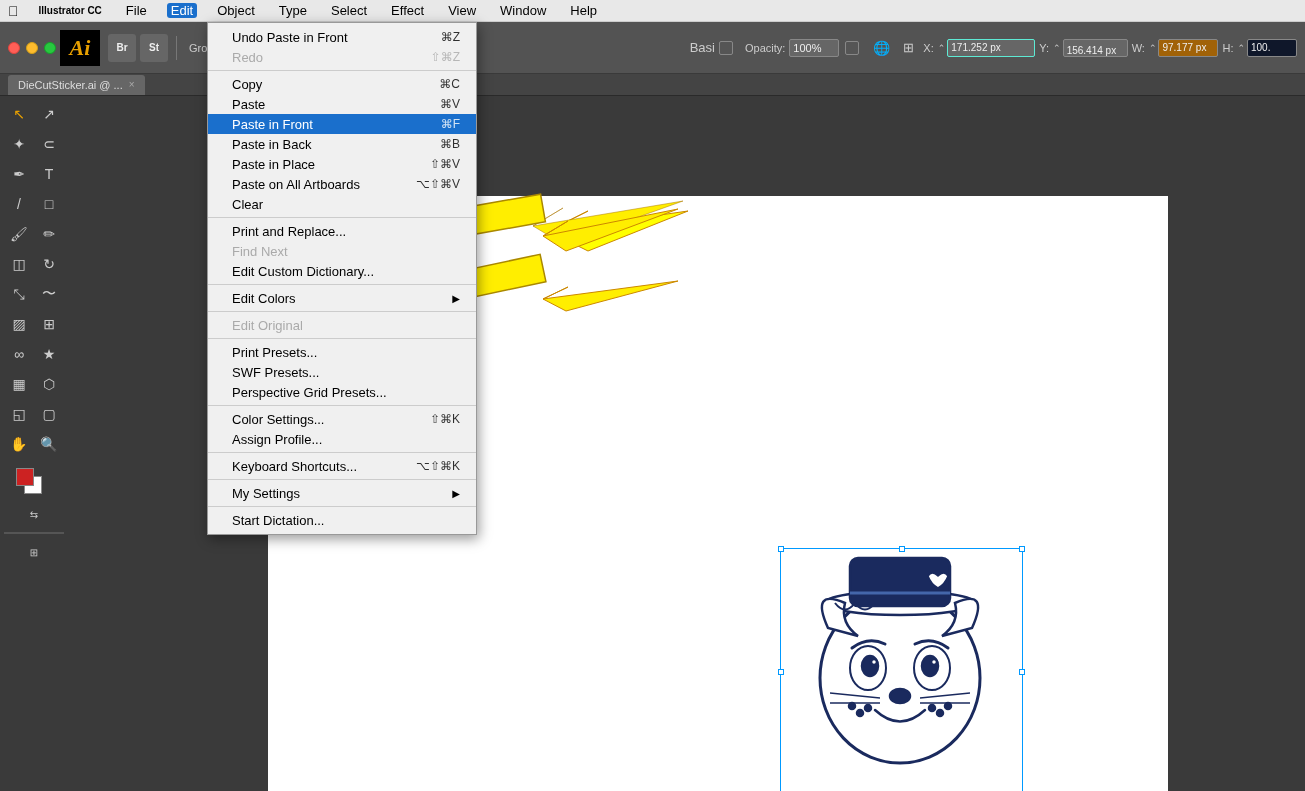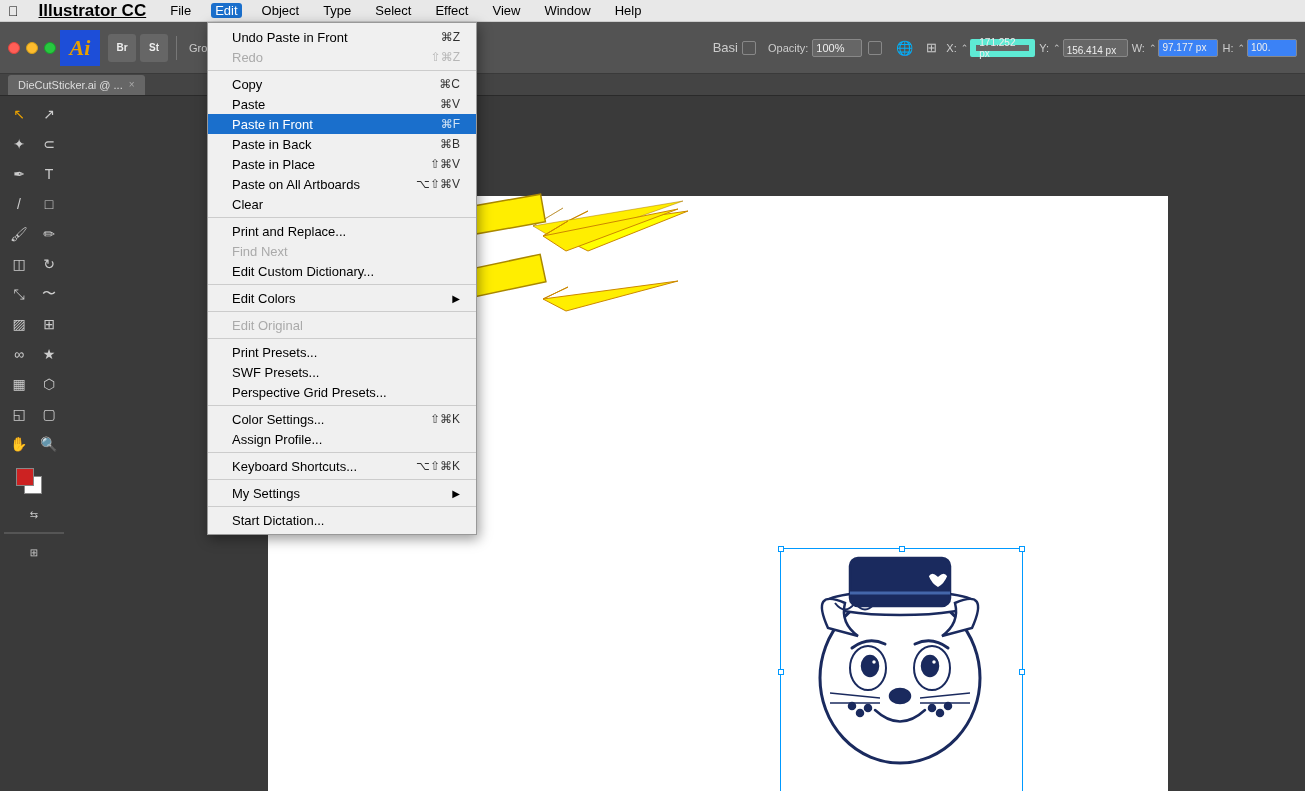--- a/index.html
+++ b/index.html
@@ -36,22 +36,21 @@
       background: #1a6fcc;
       color: #fff;
       border-radius: 3px;
     }
     .apple-logo {
       font-size: 14px;
       color: #000;
     }
     .app-name {
       font-weight: 600;
-      font-size: 17px;
-      text-decoration: underline;
+      font-size: 10px;
     }
 
     
     .traffic-lights {
       display: flex;
       gap: 6px;
       align-items: center;
     }
     .traffic-light {
       width: 12px;
@@ -194,21 +193,21 @@
       color: inherit;
     }
     .menu-item-text {
       flex: 1;
     }
 
     
     .ai-logo {
       width: 40px;
       height: 36px;
-      background: #1d4ed8;
+      background: #000000;
       display: flex;
       align-items: center;
       justify-content: center;
       font-size: 22px;
       font-weight: bold;
       color: #e8a000;
       font-family: Georgia, serif;
       font-style: italic;
       flex-shrink: 0;
     }
@@ -294,45 +293,45 @@
 
   <div style="width:14px;height:14px;border:1px solid #888;border-radius:2px;background:#555;margin-left:2px;cursor:pointer;"></div>
 
   <div style="width:22px;height:22px;display:flex;align-items:center;justify-content:center;color:#ccc;font-size:14px;margin-left:8px;cursor:pointer;">🌐</div>
 
   <div style="width:22px;height:22px;display:flex;align-items:center;justify-content:center;color:#ccc;font-size:13px;cursor:pointer;">⊞</div>
 
   <span style="font-size:11px;color:#ccc;">X:</span>
   <div style="display:flex;align-items:center;gap:2px;">
     <span style="font-size:9px;color:#ccc;">⌃</span>
-    <div style="width:65px;height:18px;background:#666;border:6px solid #5eead4;border-radius:2px;display:flex;align-items:center;padding:0 3px;">
+    <div style="width:88px;height:18px;background:#666;border:1px solid #5eead4;border-radius:2px;display:flex;align-items:center;padding:0 3px;">
       <span style="font-size:10px;color:#eee;">171.252 px</span>
     </div>
   </div>
 
   <span style="font-size:11px;color:#ccc;">Y:</span>
   <div style="display:flex;align-items:center;gap:2px;">
     <span style="font-size:9px;color:#ccc;">⌃</span>
     <div style="width:65px;height:18px;background:#666;border:1px solid #888;border-radius:2px;display:flex;align-items:flex-end;padding:0 3px;">
       <span style="font-size:10px;color:#eee;">156.414 px</span>
     </div>
   </div>
 
   <span style="font-size:11px;color:#ccc;">W:</span>
   <div style="display:flex;align-items:center;gap:2px;">
     <span style="font-size:9px;color:#ccc;">⌃</span>
-    <div style="width:60px;height:18px;background:#3b82f6;border:1px solid #888;border-radius:2px;display:flex;align-items:center;padding:0 3px;">
+    <div style="width:60px;height:18px;background:#a16207;border:1px solid #888;border-radius:2px;display:flex;align-items:center;padding:0 3px;">
       <span style="font-size:10px;color:#eee;">97.177 px</span>
     </div>
   </div>
 
   <span style="font-size:11px;color:#ccc;">H:</span>
   <div style="display:flex;align-items:center;gap:2px;">
     <span style="font-size:9px;color:#ccc;">⌃</span>
-    <div style="width:50px;height:18px;background:#3b82f6;border:1px solid #888;border-radius:2px;display:flex;align-items:center;padding:0 3px;">
+    <div style="width:50px;height:18px;background:#0f172a;border:1px solid #888;border-radius:2px;display:flex;align-items:center;padding:0 3px;">
       <span style="font-size:10px;color:#eee;">100.</span>
     </div>
   </div>
 </div>
 
 <div class="tab-bar">
   <div class="tab-item">
     <span>DieCutSticker.ai @ ...</span>
     <span class="tab-close">×</span>
   </div>

